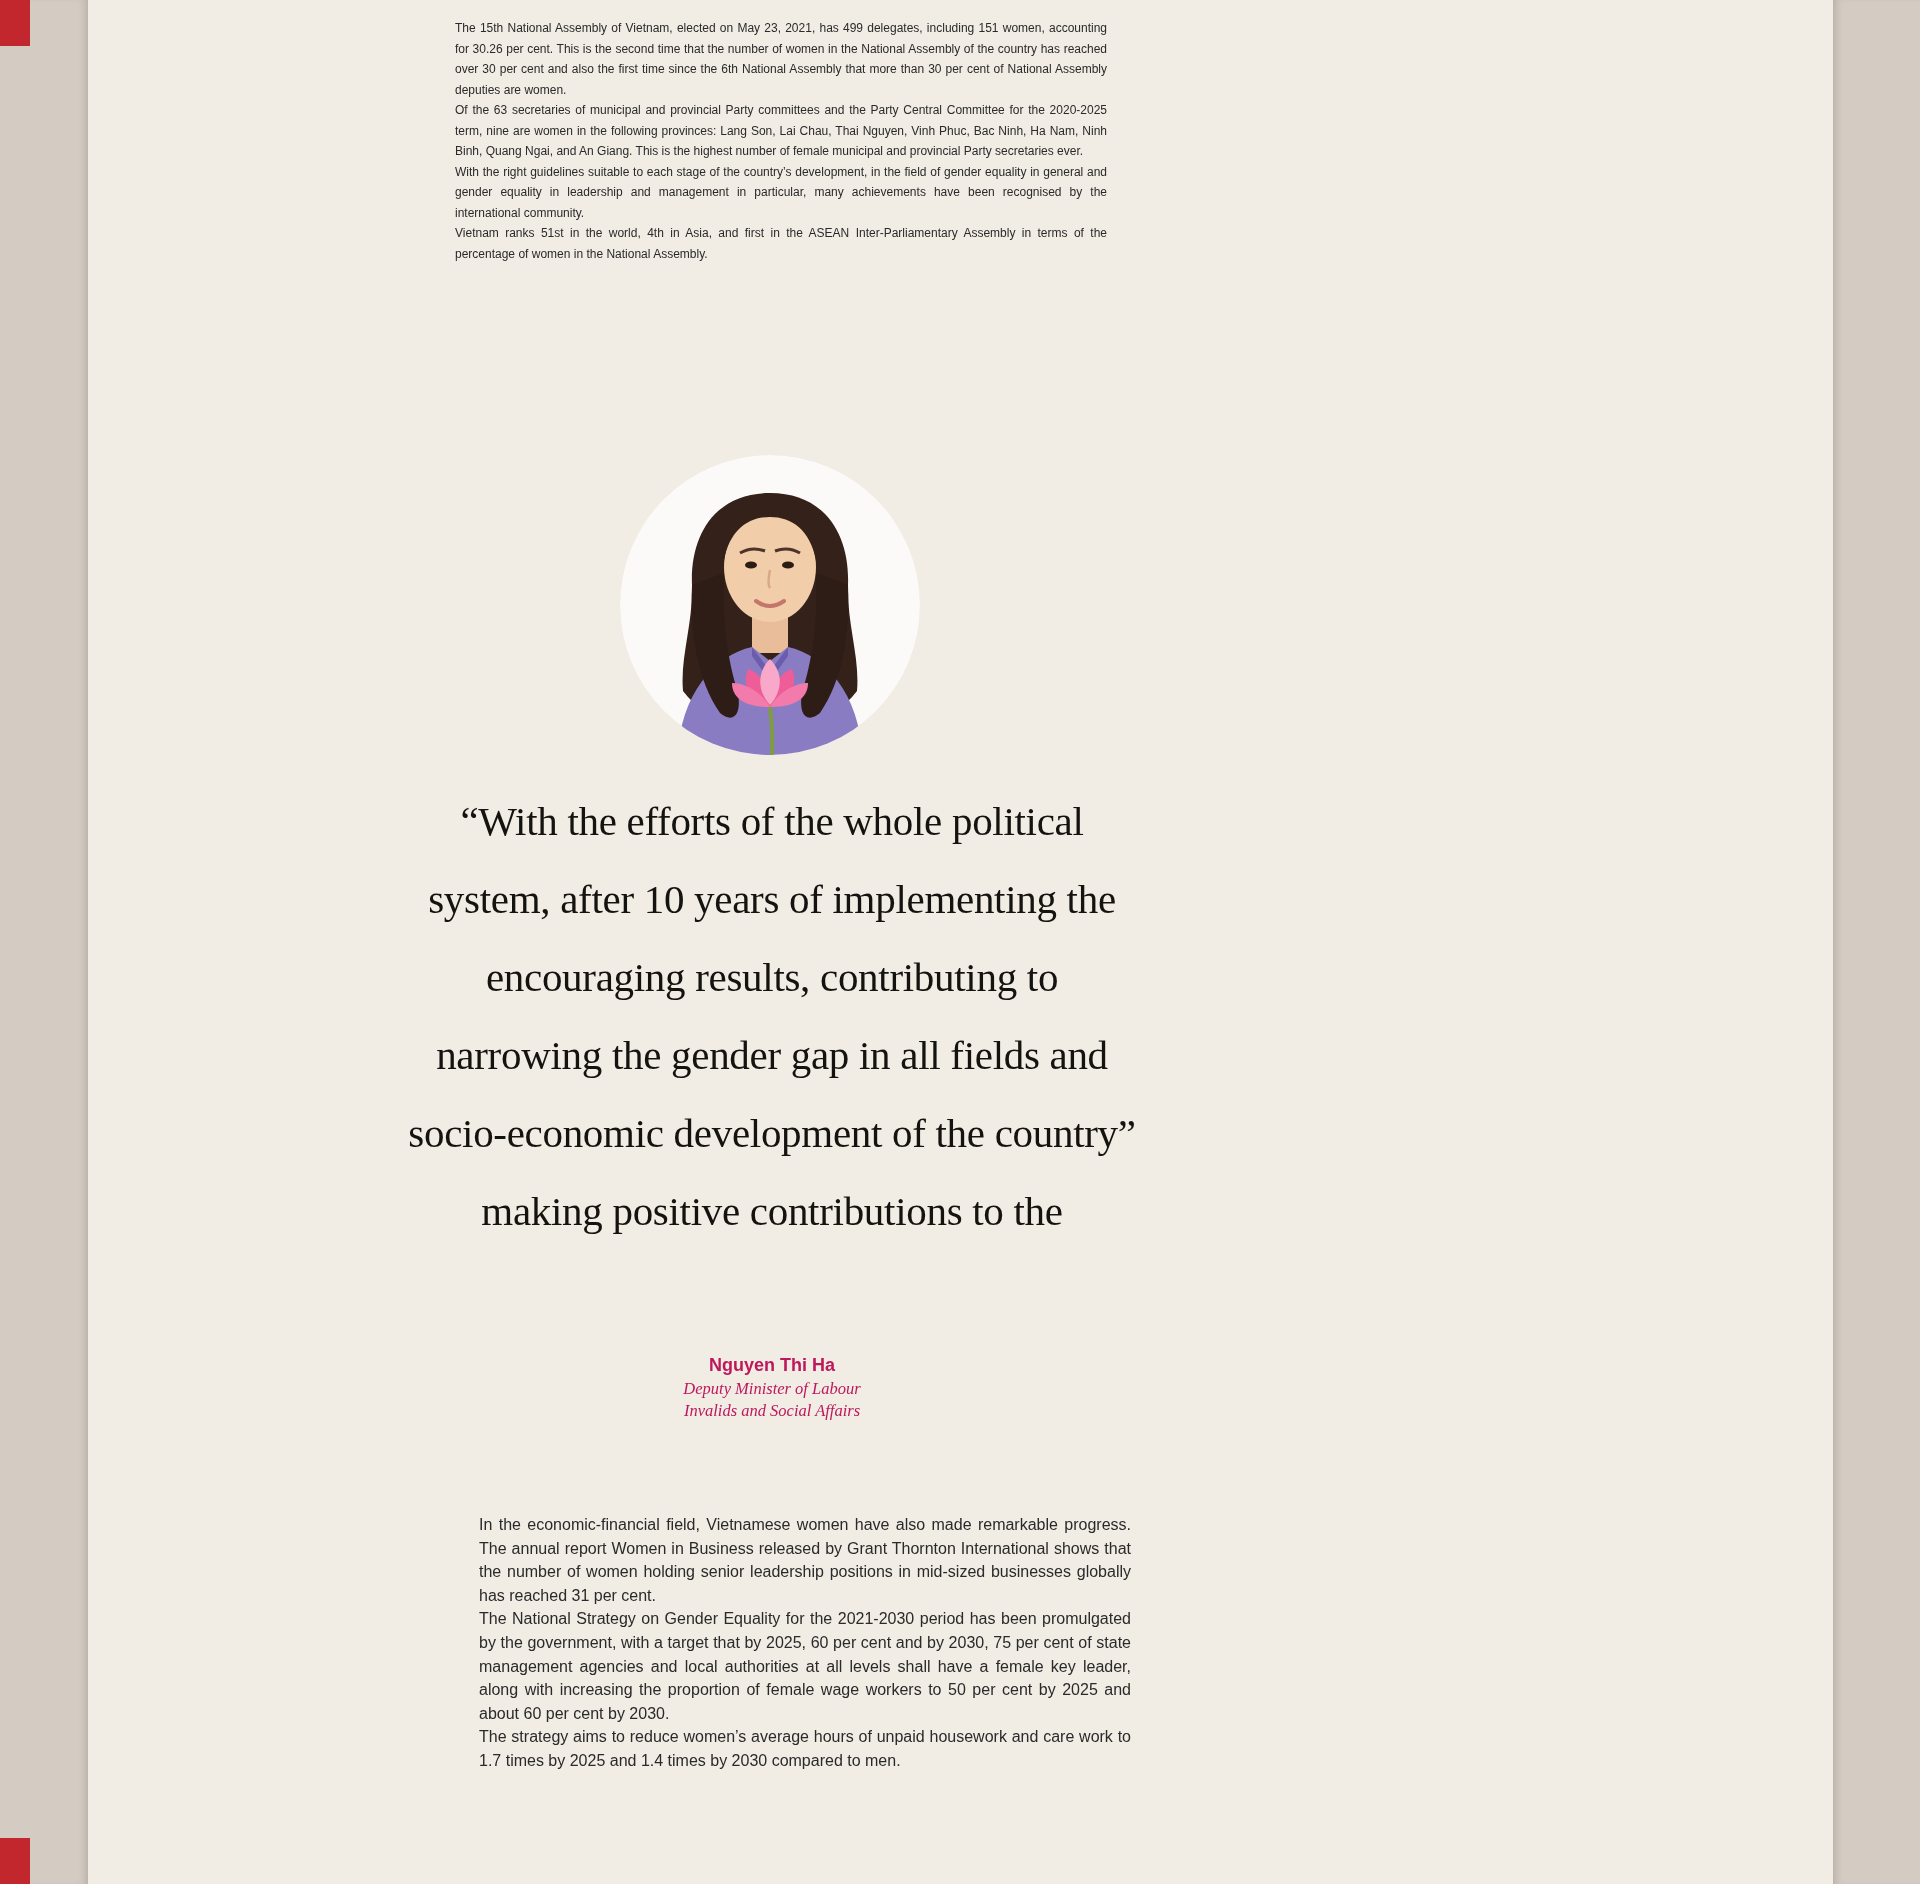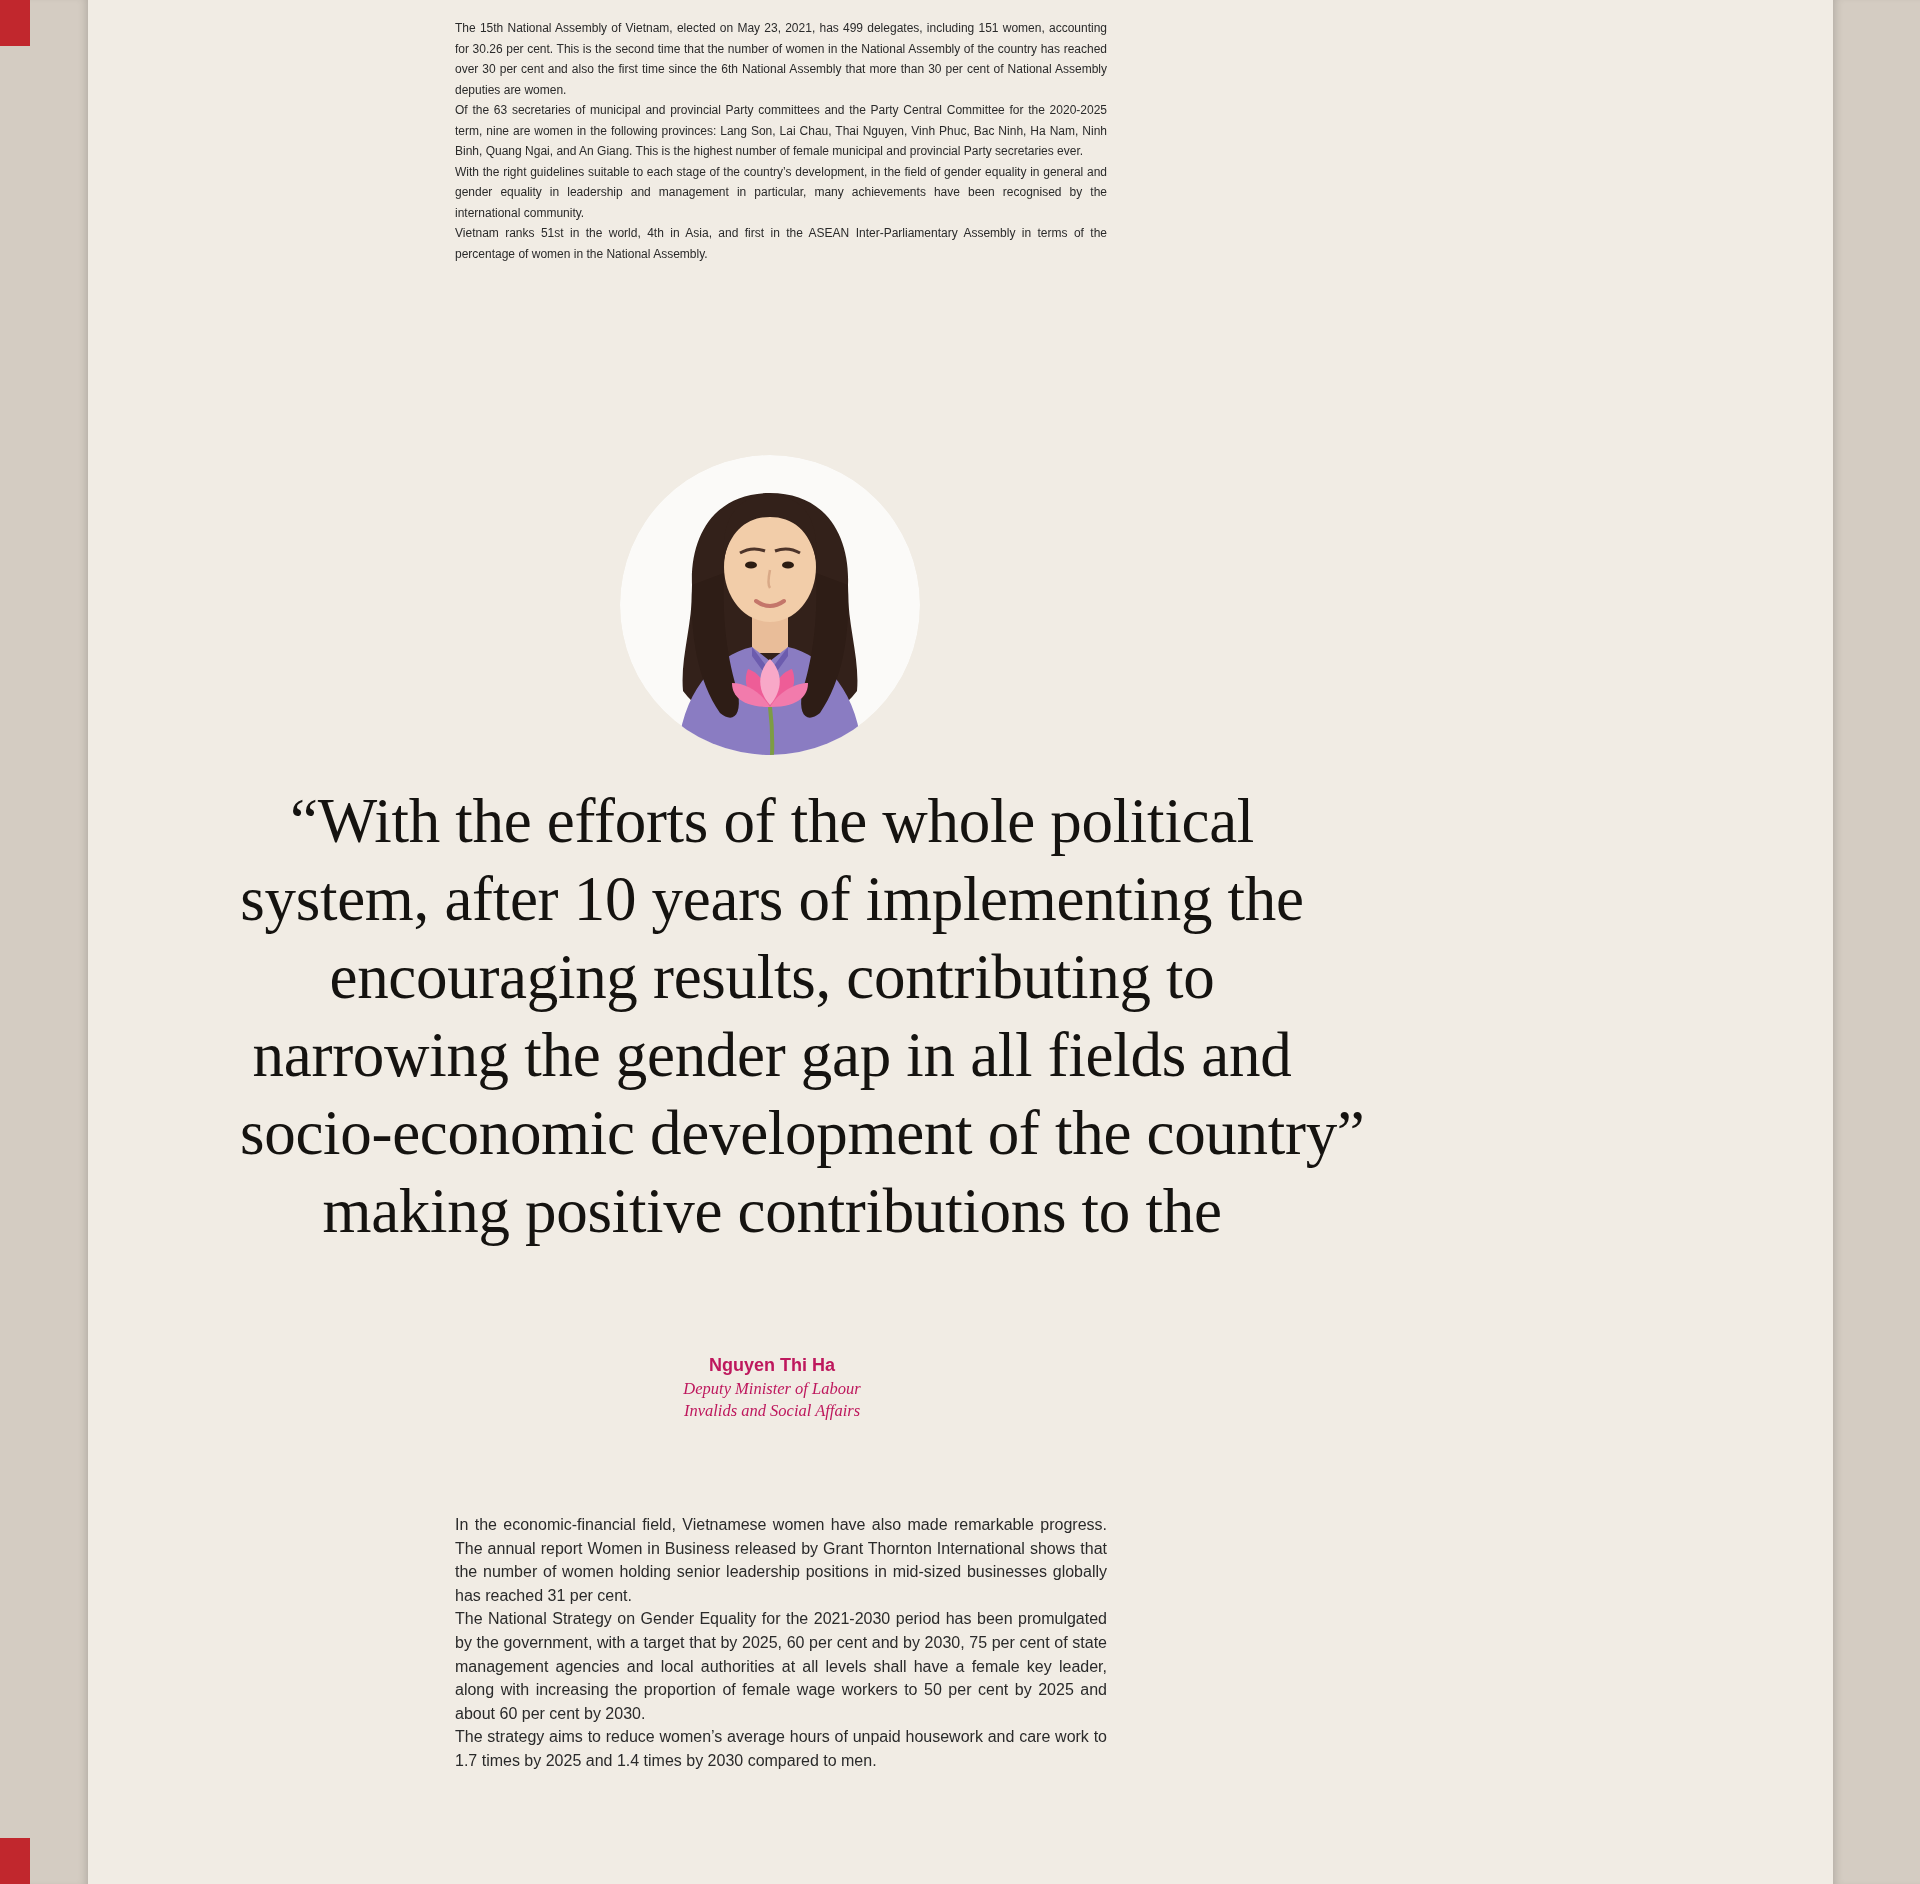--- a/index.html
+++ b/index.html
@@ -22,32 +22,32 @@
   }
   .red-mark.top { top: 0; }
   .red-mark.bottom { bottom: 0; }
 
   .text-block {
     position: absolute; left: 455px; width: 652px;
     text-align: justify;
   }
   .text-block p { margin: 0; }
   .intro-block { top: 18px; font-size: 12px; line-height: 20.5px; }
-  .body-block  { top: 1513px; font-size: 16px; line-height: 23.6px; }
+  .body-block  { top: 1513px; font-size: 16px; line-height: 23.6px; margin-left: 24px; }
 
   .portrait {
     position: absolute; left: 620px; top: 455px;
     width: 300px; height: 300px; border-radius: 50%; overflow: hidden;
   }
 
   .pull-quote {
     position: absolute; left: 240px; top: 782px; width: 1064px;
     margin: 0; text-align: center;
     font-family: "Liberation Serif", "DejaVu Serif", serif;
-    font-size: 63px; line-height: 78px; color: #151310;
+    font-size: 41px; line-height: 78px; color: #151310;
     letter-spacing: -0.3px;
   }
   .pull-quote div { white-space: nowrap; }
 
   .attribution {
     position: absolute; left: 472px; top: 1352px; width: 600px;
     text-align: center; color: #be185d;
   }
   .attribution .name { font-weight: bold; font-size: 18px; line-height: 26px; }
   .attribution .role { font-style: italic; font-size: 16.5px; line-height: 22px; font-family: Liberation Serif, serif; }

